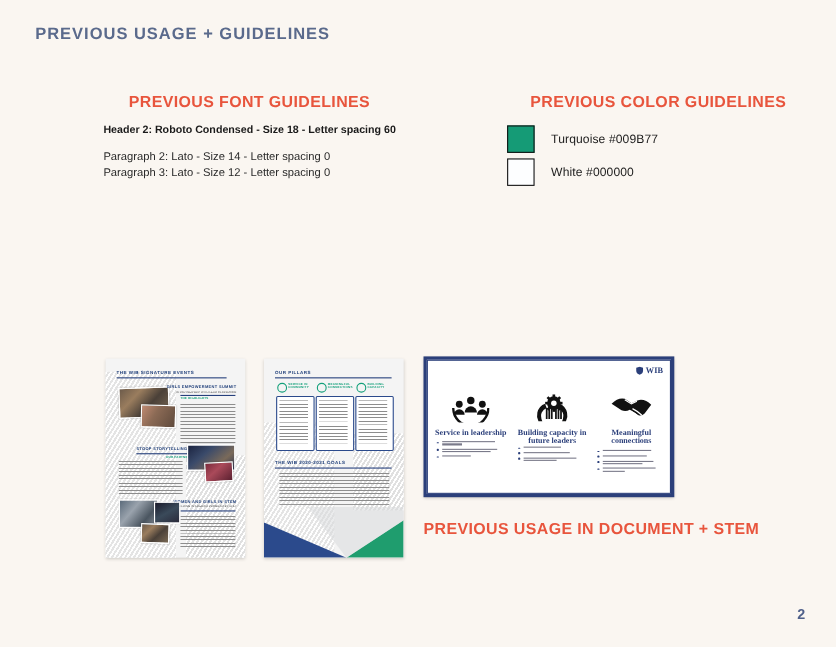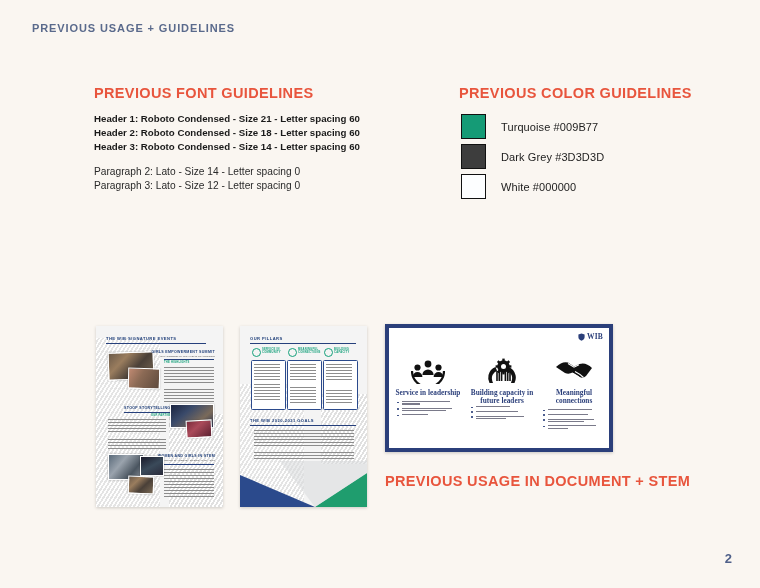--- a/index.html
+++ b/index.html
@@ -13,32 +13,33 @@
     font-family: "Liberation Sans", sans-serif;
     overflow: hidden;
     position: relative;
   }
 
   
   .kicker {
     position: absolute;
     left: 32px;
     top: 22px;
-    font-size: 11px;
+    font-size: 15px;
     font-weight: bold;
     letter-spacing: 0.9px;
     color: #5a6a8c;
   }
 
   
   .sec-head {
     font-size: 14.5px;
     font-weight: bold;
     letter-spacing: 0.35px;
     color: #e8553d;
+    margin-left: 23px;
   }
 
   #font-head { position: absolute; left: 94px;  top: 85px; }
   #color-head { position: absolute; left: 459px; top: 85px; }
 
   
   .font-block { position: absolute; left: 94px; top: 112px; width: 300px; }
   .font-line-bold {
     font-size: 9.7px;
     font-weight: bold;
@@ -311,38 +312,32 @@
   }
 </style>
 </head>
 <body>
 
 <div class="kicker">PREVIOUS USAGE + GUIDELINES</div>
 
 <div class="sec-head" id="font-head">PREVIOUS FONT GUIDELINES</div>
 
 <div class="font-block">
-  <div class="font-line-bold">Header 1: Roboto Condensed - Size 21 - Letter spacing 60</div>
   <div class="font-line-bold">Header 2: Roboto Condensed - Size 18 - Letter spacing 60</div>
-  <div class="font-line-bold">Header 3: Roboto Condensed - Size 14 - Letter spacing 60</div>
   <div class="font-gap"></div>
   <div class="font-line-reg">Paragraph 2: Lato - Size 14 - Letter spacing 0</div>
   <div class="font-line-reg">Paragraph 3: Lato - Size 12 - Letter spacing 0</div>
 </div>
 
 <div class="sec-head" id="color-head">PREVIOUS COLOR GUIDELINES</div>
 
 <div class="color-block">
   <div class="color-row">
     <div class="swatch" style="background: rgb(21, 155, 118);"></div>
     <div class="color-label">Turquoise  #009B77</div>
-  </div>
-  <div class="color-row">
-    <div class="swatch" style="background: rgb(61, 61, 61);"></div>
-    <div class="color-label">Dark Grey #3D3D3D</div>
   </div>
   <div class="color-row">
     <div class="swatch" style="background: rgb(253, 254, 255);"></div>
     <div class="color-label">White #000000</div>
   </div>
 </div>
 
 <div class="art-row">
 
   <div class="doc" id="doc-1">

